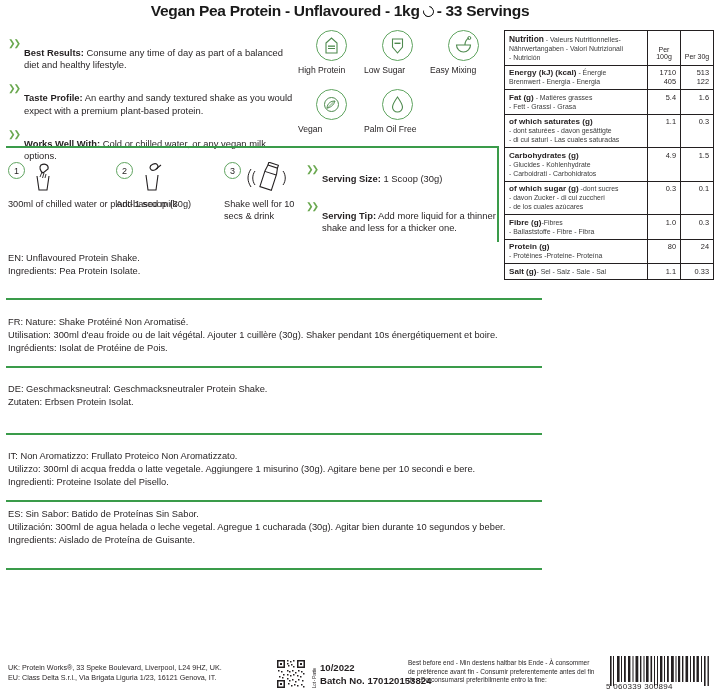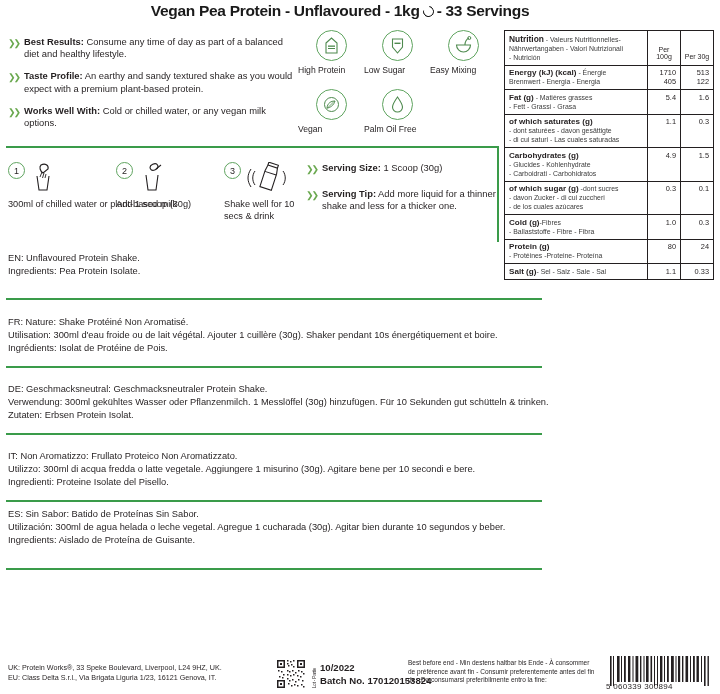--- a/index.html
+++ b/index.html
@@ -27,21 +27,21 @@
     vertical-align: -1px; margin: 0 3px;
   }
 
   
   .bullets { position: absolute; left: 8px; top: 36px; width: 286px; }
   .bullet { display: flex; margin-bottom: 10px; }
   .chev {
     flex: 0 0 16px; margin-top: 2px;
     color: #6aa84f; font-size: 9px; line-height: 10px; letter-spacing: -2px;
   }
-  .btxt { font-size: 9.4px; line-height: 12.2px; }
+  .btxt { font-size: 9.4px; line-height: 12.2px; margin-top: 11px; }
   .btxt b { font-weight: bold; }
 
   
   .badges {
     position: absolute; left: 298px; top: 30px; width: 196px;
     display: grid; grid-template-columns: repeat(3, 1fr);
     row-gap: 14px; justify-items: center;
   }
   .badge { text-align: left; width: 66px; }
   .bcircle {
@@ -255,21 +255,21 @@
         <span class="nmain">of which sugar (g)</span><span class="nsub"> -dont sucres</span><br>
         <span class="nsub">- davon Zucker - di cui zuccheri</span><br>
         <span class="nsub">- de los cuales azúcares</span>
       </div>
       <div class="ncell-num">0.3</div>
       <div class="ncell-num">0.1</div>
     </div>
 
     <div class="nrow thin">
       <div class="ncell-label">
-        <span class="nmain">Cold (g)</span><span class="nsub">-Fibres</span><br>
+        <span class="nmain">Fibre (g)</span><span class="nsub">-Fibres</span><br>
         <span class="nsub">- Ballaststoffe - Fibre - Fibra</span>
       </div>
       <div class="ncell-num">1.0</div>
       <div class="ncell-num">0.3</div>
     </div>
 
     <div class="nrow thin">
       <div class="ncell-label">
         <span class="nmain">Protein (g)</span><br>
         <span class="nsub">- Protéines -Proteine- Proteína</span>
@@ -356,21 +356,20 @@
 
   <div class="lang" style="top:316px;">
     <p><b>FR:</b><span> Nature: Shake Protéiné Non Aromatisé.</span></p>
     <p><b>Utilisation:</b><span> 300ml d'eau froide ou de lait végétal. Ajouter 1 cuillère (30g). Shaker pendant 10s énergétiquement et boire.</span></p>
     <p><b>Ingrédients:</b><span> Isolat de Protéine de Pois.</span></p>
   </div>
   <div class="divider" style="left:6px; top:366px; width:536px;"></div>
 
   <div class="lang" style="top:383px; width:700px;">
     <p><b>DE:</b><span> Geschmacksneutral: Geschmacksneutraler Protein Shake.</span></p>
-    <p><b>Verwendung:</b><span> 300ml gekühltes Wasser oder Pflanzenmilch. 1 Messlöffel (30g) hinzufügen. Für 10 Sekunden gut schütteln &amp; trinken.</span></p>
     <p><b>Zutaten:</b><span> Erbsen Protein Isolat.</span></p>
   </div>
   <div class="divider" style="left:6px; top:433px; width:536px;"></div>
 
   <div class="lang" style="top:450px;">
     <p><b>IT:</b><span> Non Aromatizzo: Frullato Proteico Non Aromatizzato.</span></p>
     <p><b>Utilizzo:</b><span> 300ml di acqua fredda o latte vegetale. Aggiungere 1 misurino (30g). Agitare bene per 10 secondi e bere.</span></p>
     <p><b>Ingredienti:</b><span> Proteine Isolate del Pisello.</span></p>
   </div>
   <div class="divider" style="left:6px; top:500px; width:536px;"></div>

